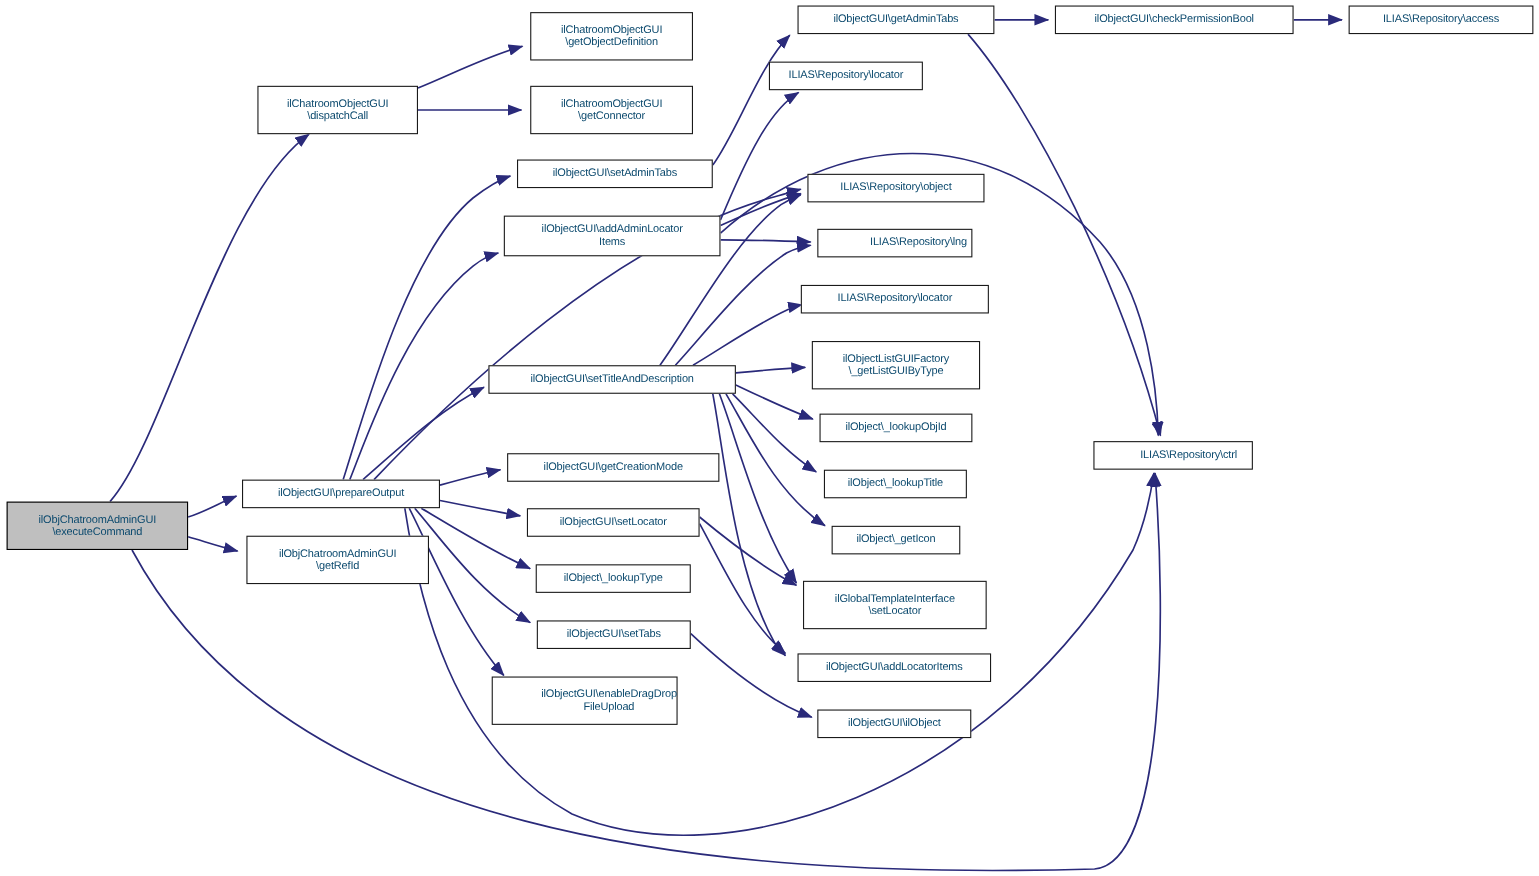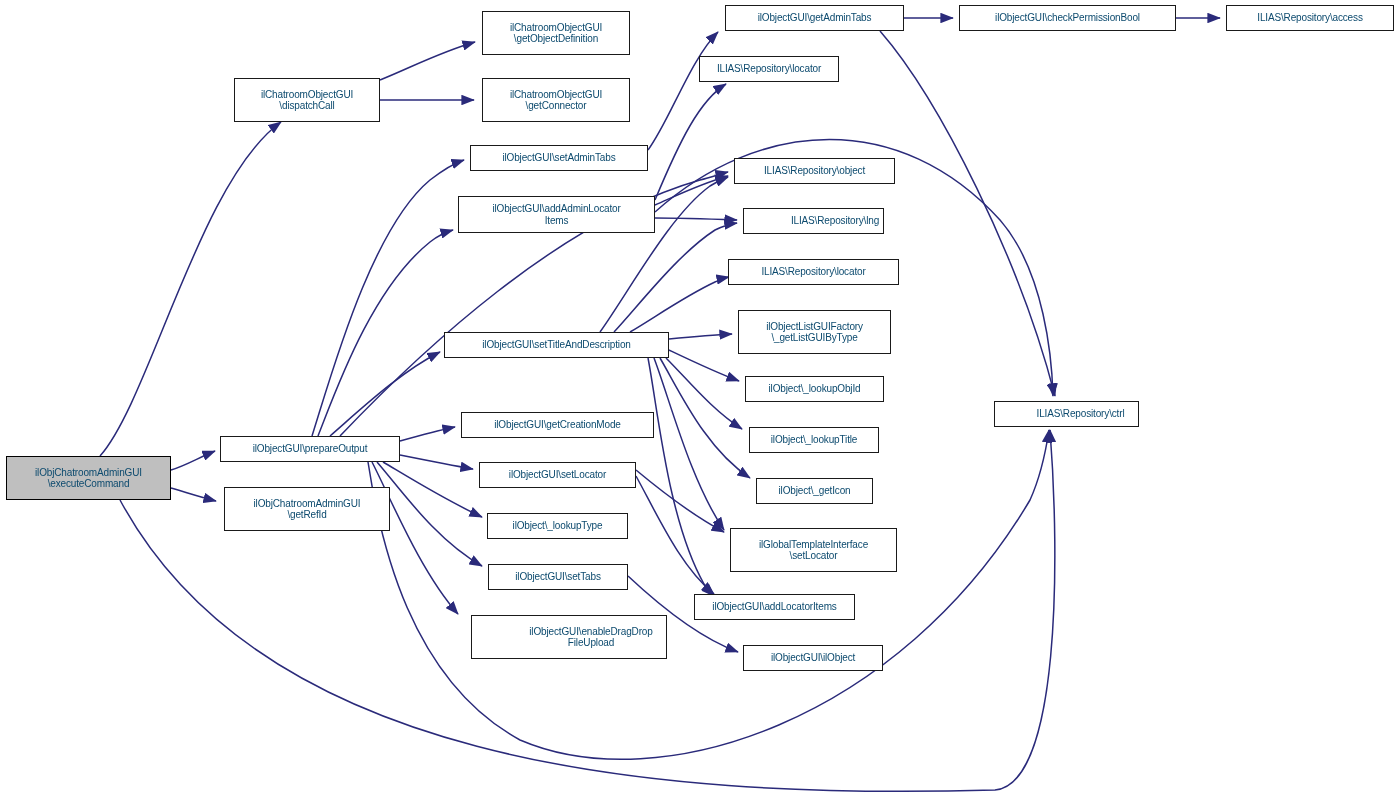--- a/index.html
+++ b/index.html
@@ -112,33 +112,33 @@
       <div class="node" style="left: 458px; top: 196px; width: 197px; height: 37px;"><span class="node-label">ilObjectGUI\addAdminLocator
 Items</span></div>
       <div class="node" style="left: 444px; top: 332px; width: 225px; height: 26px;"><span class="node-label">ilObjectGUI\setTitleAndDescription</span></div>
       <div class="node" style="left: 220px; top: 436px; width: 180px; height: 26px;"><span class="node-label">ilObjectGUI\prepareOutput</span></div>
       <div class="node" style="left: 224px; top: 487px; width: 166px; height: 44px;"><span class="node-label">ilObjChatroomAdminGUI
 \getRefId</span></div>
       <div class="node" style="left: 461px; top: 412px; width: 193px; height: 26px;"><span class="node-label">ilObjectGUI\getCreationMode</span></div>
       <div class="node" style="left: 479px; top: 462px; width: 157px; height: 26px;"><span class="node-label">ilObjectGUI\setLocator</span></div>
       <div class="node" style="left: 487px; top: 513px; width: 141px; height: 26px;"><span class="node-label">ilObject\_lookupType</span></div>
       <div class="node" style="left: 488px; top: 564px; width: 140px; height: 26px;"><span class="node-label">ilObjectGUI\setTabs</span></div>
-      <div class="node" style="left: 471px; top: 615px; width: 196px; height: 44px; padding-left: 44px;"><span class="node-label">ilObjectGUI\enableDragDrop
+      <div class="node" style="left: 447px; top: 615px; width: 169px; height: 44px; padding-left: 44px;"><span class="node-label">ilObjectGUI\enableDragDrop
 FileUpload</span></div>
       <div class="node" style="left: 725px; top: 5px; width: 179px; height: 26px;"><span class="node-label">ilObjectGUI\getAdminTabs</span></div>
       <div class="node" style="left: 699px; top: 56px; width: 140px; height: 26px;"><span class="node-label">ILIAS\Repository\locator</span></div>
       <div class="node" style="left: 734px; top: 158px; width: 161px; height: 26px;"><span class="node-label">ILIAS\Repository\object</span></div>
       <div class="node" style="left: 743px; top: 208px; width: 141px; height: 26px; padding-left: 43px;"><span class="node-label">ILIAS\Repository\lng</span></div>
       <div class="node" style="left: 728px; top: 259px; width: 171px; height: 26px;"><span class="node-label">ILIAS\Repository\locator</span></div>
       <div class="node" style="left: 738px; top: 310px; width: 153px; height: 44px;"><span class="node-label">ilObjectListGUIFactory
 \_getListGUIByType</span></div>
       <div class="node" style="left: 745px; top: 376px; width: 139px; height: 26px;"><span class="node-label">ilObject\_lookupObjId</span></div>
       <div class="node" style="left: 749px; top: 427px; width: 130px; height: 26px;"><span class="node-label">ilObject\_lookupTitle</span></div>
       <div class="node" style="left: 756px; top: 478px; width: 117px; height: 26px;"><span class="node-label">ilObject\_getIcon</span></div>
       <div class="node" style="left: 730px; top: 528px; width: 167px; height: 44px;"><span class="node-label">ilGlobalTemplateInterface
 \setLocator</span></div>
-      <div class="node" style="left: 694px; top: 594px; width: 161px; height: 26px;"><span class="node-label">ilObjectGUI\addLocatorItems</span></div>
+      <div class="node" style="left: 725px; top: 594px; width: 176px; height: 26px;"><span class="node-label">ilObjectGUI\addLocatorItems</span></div>
       <div class="node" style="left: 743px; top: 645px; width: 140px; height: 26px;"><span class="node-label">ilObjectGUI\ilObject</span></div>
       <div class="node" style="left: 994px; top: 401px; width: 145px; height: 26px; padding-left: 28px;"><span class="node-label">ILIAS\Repository\ctrl</span></div>
       <div class="node" style="left: 959px; top: 5px; width: 217px; height: 26px;"><span class="node-label">ilObjectGUI\checkPermissionBool</span></div>
       <div class="node" style="left: 1226px; top: 5px; width: 168px; height: 26px;"><span class="node-label">ILIAS\Repository\access</span></div>
     </div>
 </div>
 
 </body></html>

